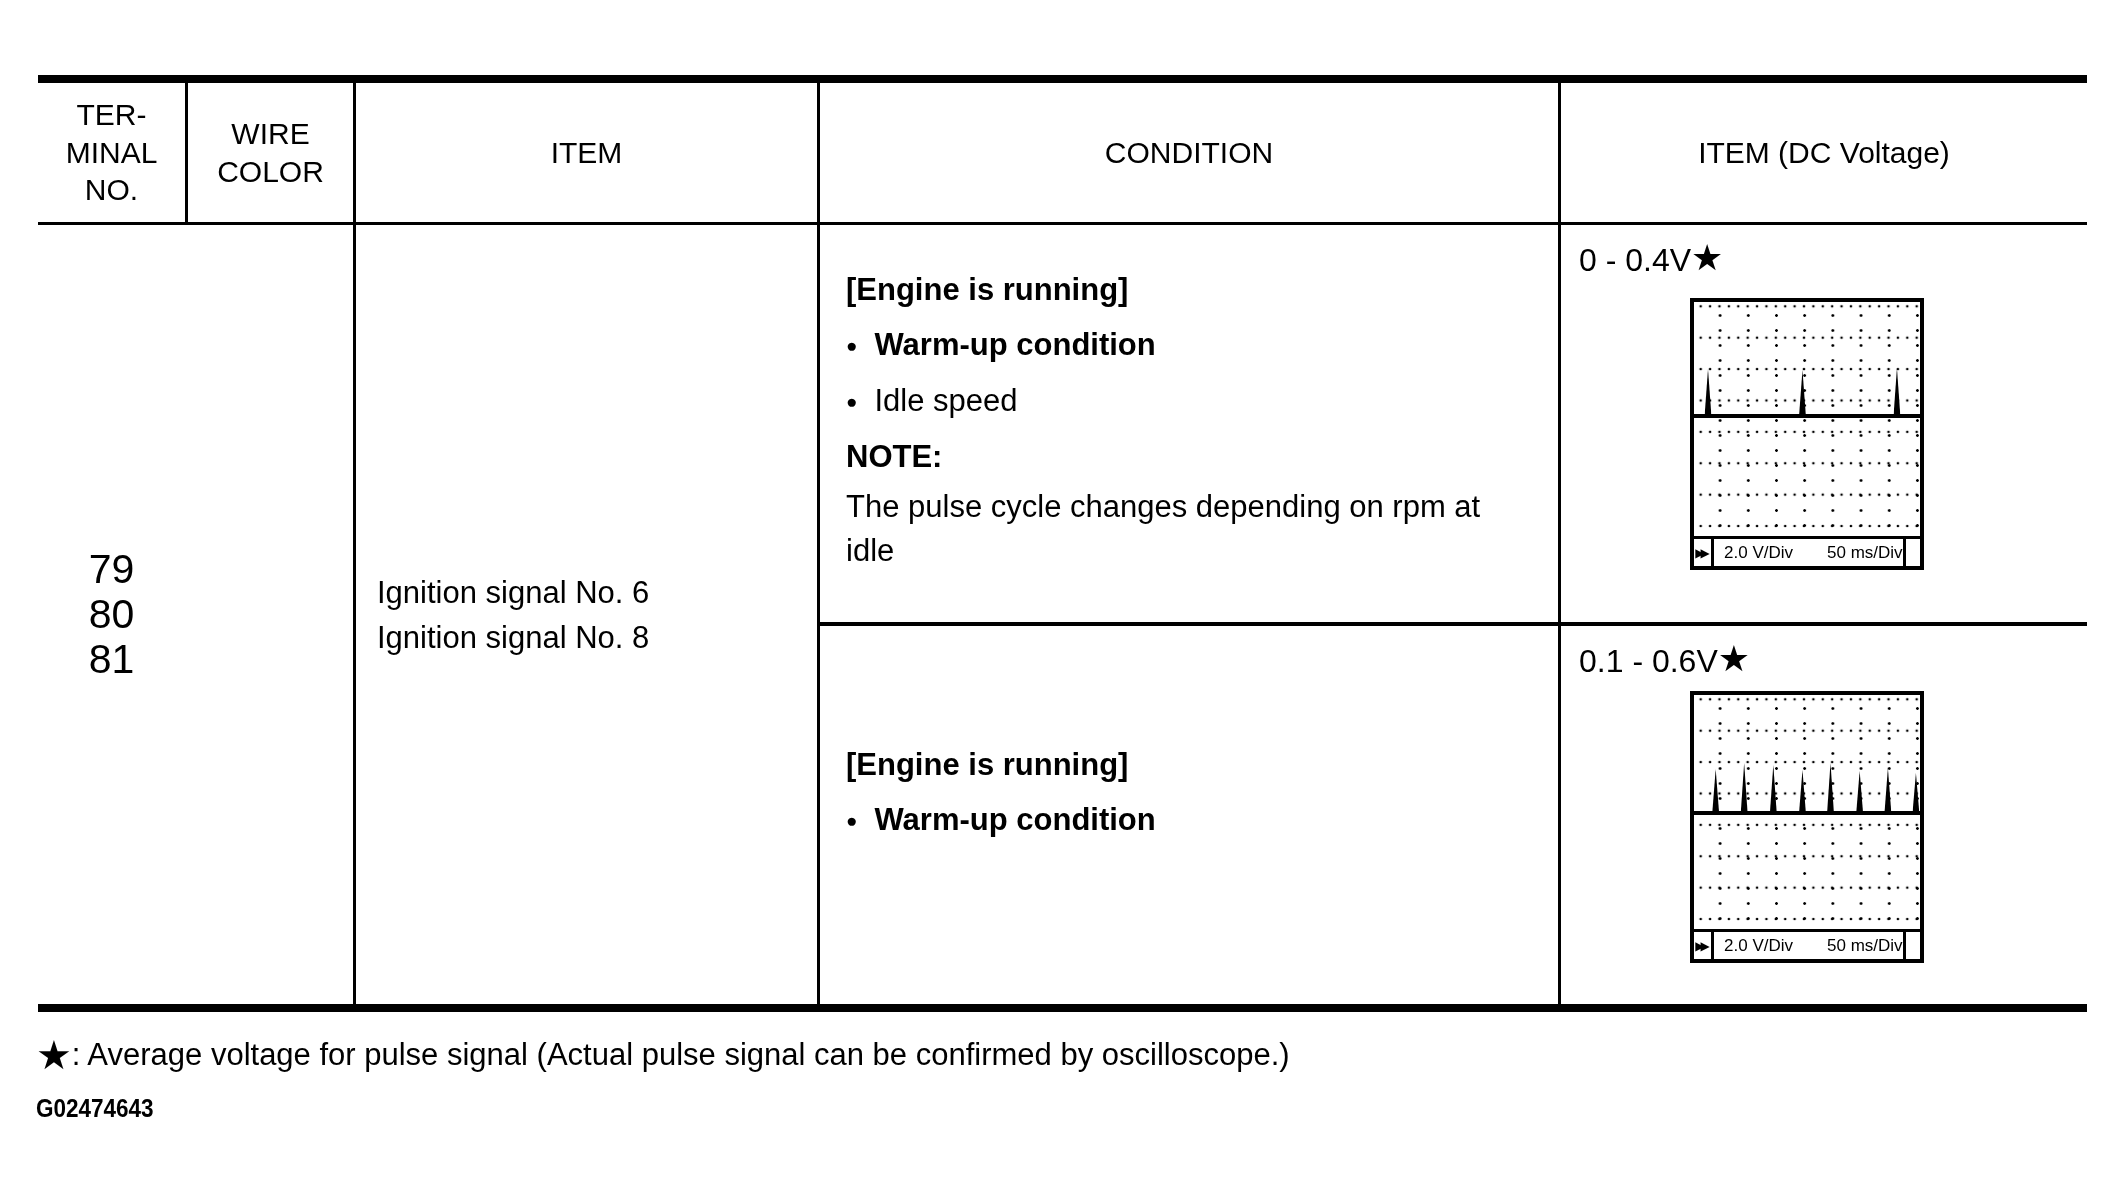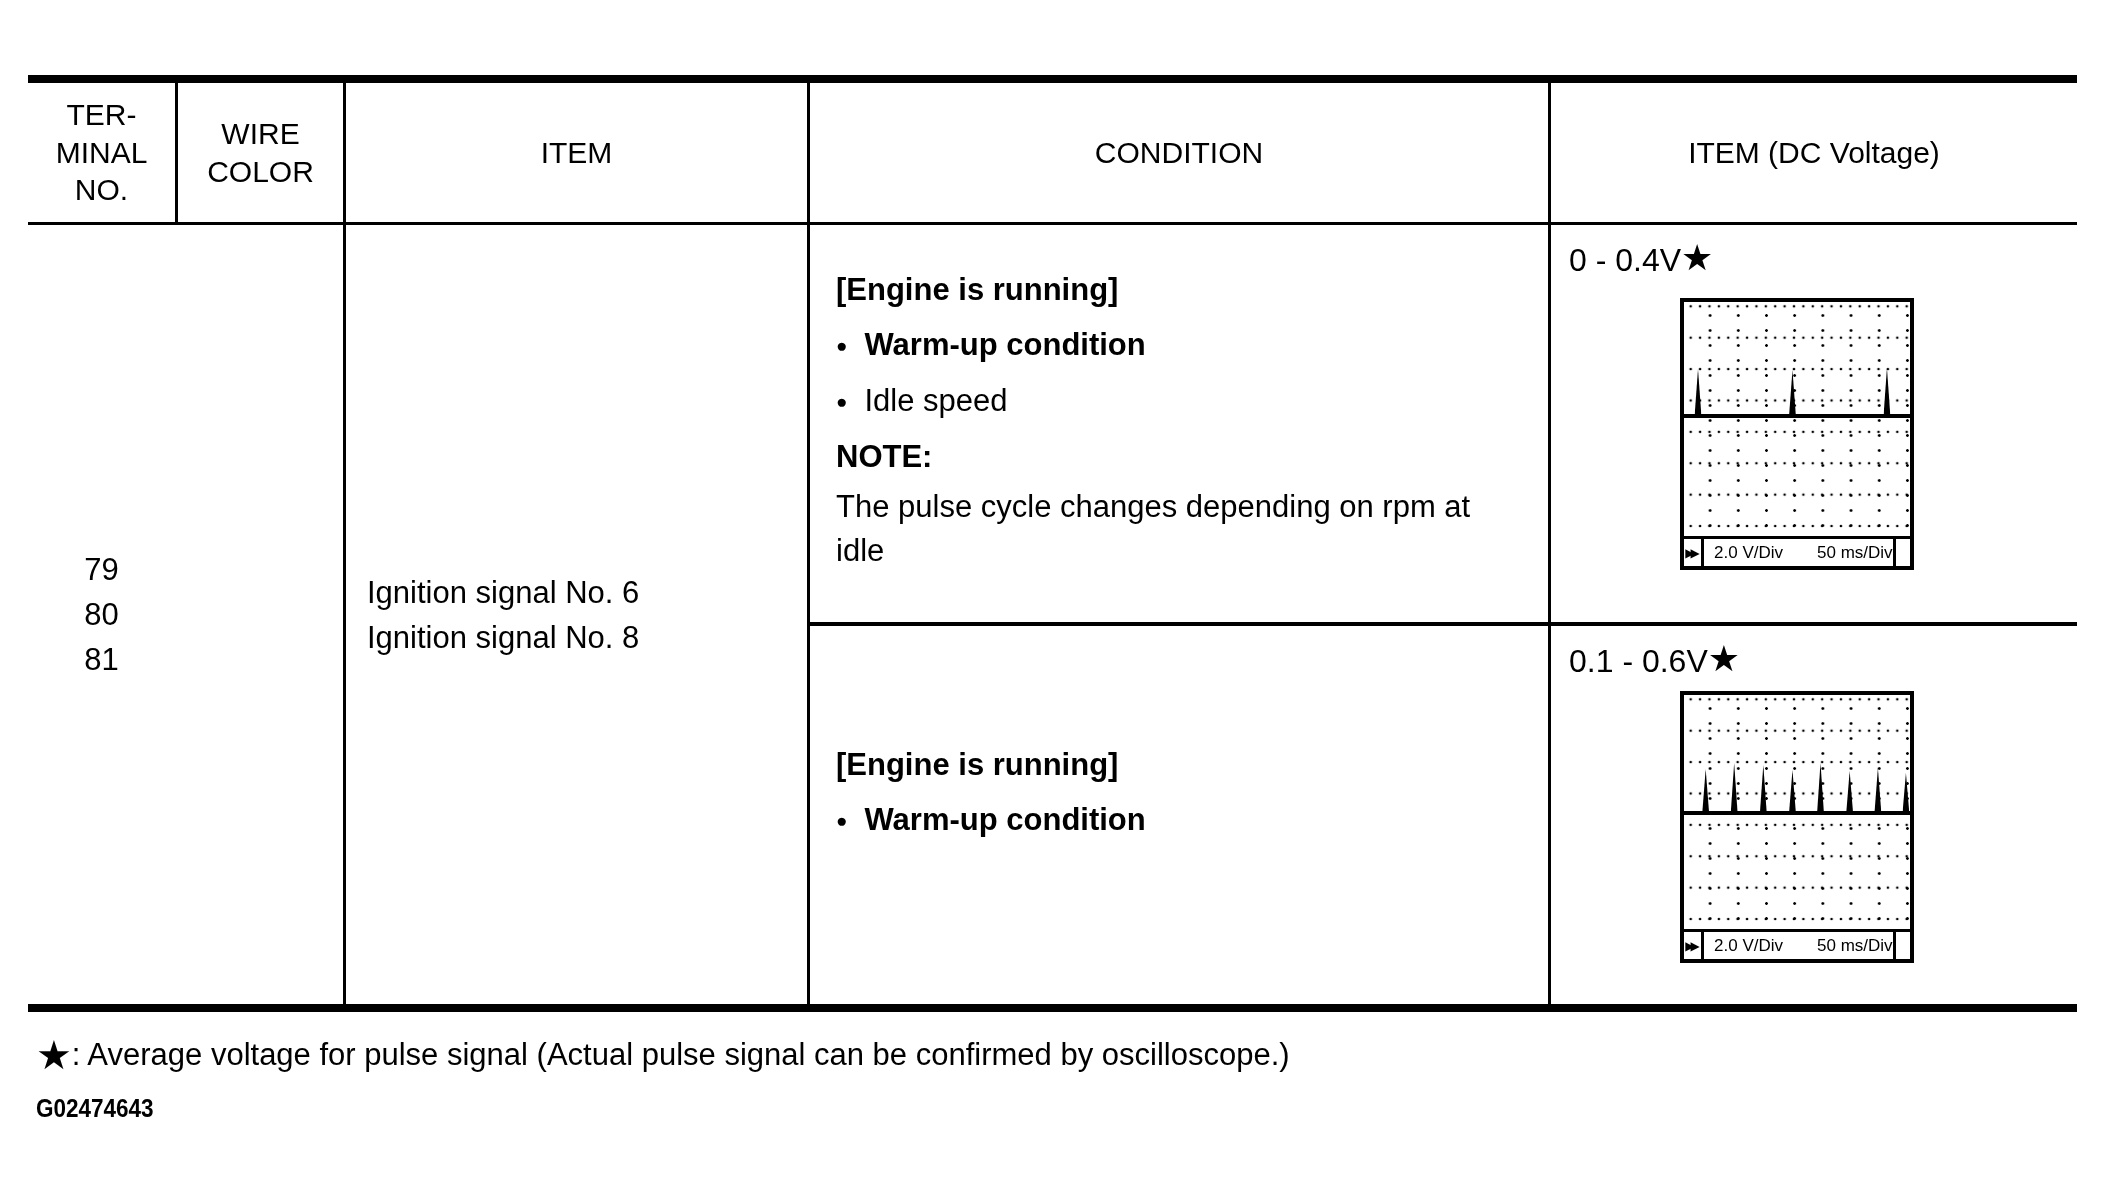--- a/index.html
+++ b/index.html
@@ -5,39 +5,39 @@
   * { margin:0; padding:0; box-sizing:border-box; }
   html,body { background:#fff; }
   body {
     width:2124px; height:1192px; position:relative;
     font-family:"Liberation Sans","DejaVu Sans",sans-serif;
     color:#000; overflow:hidden;
   }
 
   
   .vtable {
-    position:absolute; left:28px; top:75px; width:2049px;
+    position:absolute; left:38px; top:75px; width:2049px;
     border-top:8px solid #000; border-bottom:8px solid #000;
     display:grid;
     grid-template-columns:147px 168px 464px 741px 529px;
     grid-template-rows:142px 397px 382px;
   }
   .cell { background:#fff; }
   .bl { border-left:3px solid #000; }
   .bt { border-top:4px solid #000; }
   .head {
     border-bottom:3px solid #000;
     display:flex; align-items:center; justify-content:center;
     text-align:center; font-size:30px; line-height:1.25; white-space:pre-line;
   }
   .span2 { grid-row:2 / 4; }
   .cell-terminal {
     grid-column:1; display:flex; flex-direction:column;
     justify-content:center; align-items:center;
-    font-size:31px; line-height:45px;
+    font-size:41px; line-height:45px;
   }
   .cell-wire {
     grid-column:2; display:flex; flex-direction:column;
     justify-content:center; padding-left:26px;
     font-size:31px; line-height:45px;
   }
   .cell-item {
     grid-column:3; display:flex; flex-direction:column;
     justify-content:center; padding-left:21px;
     font-size:31px; line-height:45px;

